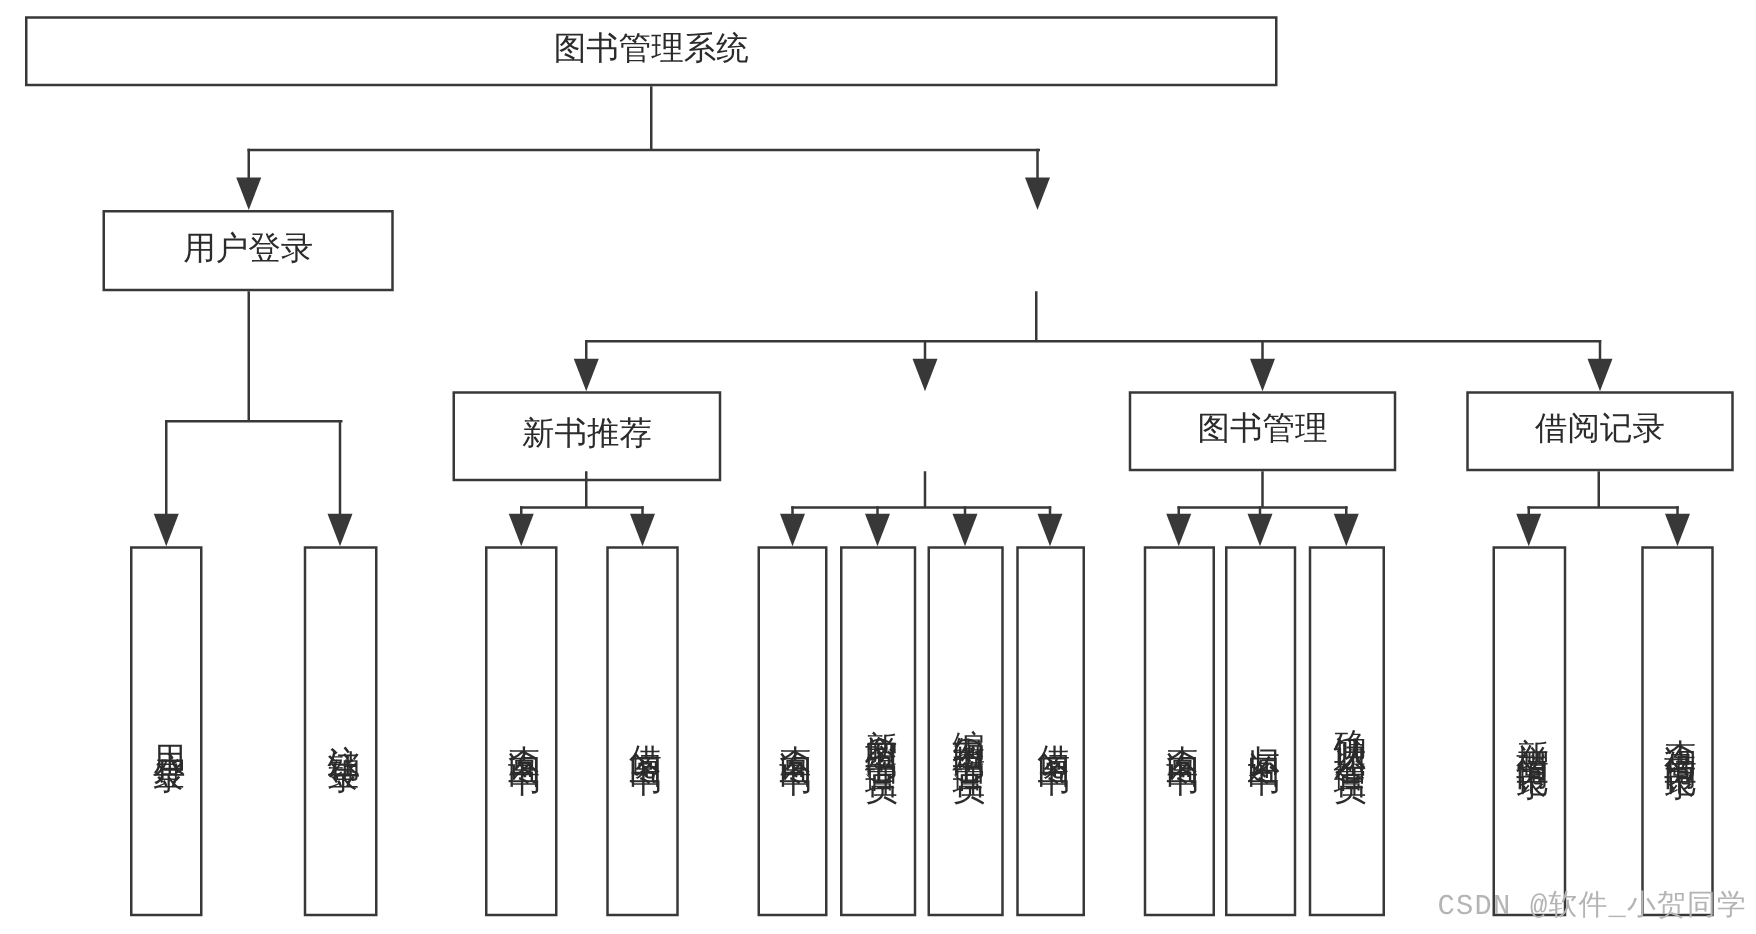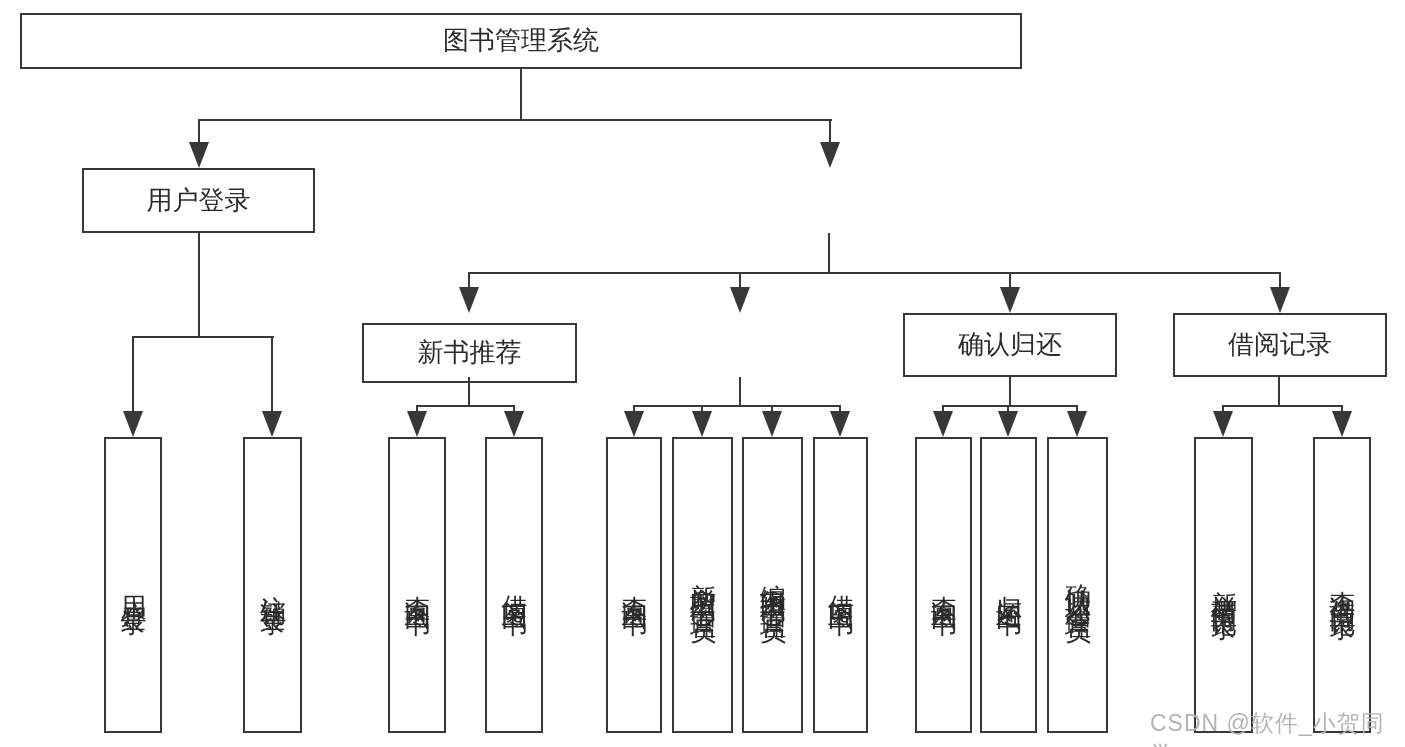--- a/index.html
+++ b/index.html
@@ -1,19 +1,19 @@
 <!DOCTYPE html>
 <html style="--line: #383838; --text: #2b2b2b; --box_fill: #ffffff; --background: #ffffff; --watermark: #b5b3b3;"><head>
 <meta charset="utf-8">
 <style>
   html,body{margin:0;padding:0;background:#fff;}
   .stage{
     position:relative;width:1405px;height:747px;overflow:hidden;
     background:var(--background,#ffffff);
-    font-family:Liberation Sans, sans-serif;
+    font-family:Liberation Mono, monospace;
     border-radius:25px;
   }
   .box,.vbox{
     position:absolute;box-sizing:border-box;
     border:2.5px solid var(--line,#383838);
     background:var(--box_fill,#ffffff);
     color:var(--text,#2b2b2b);
     display:flex;align-items:center;justify-content:center;
     font-size:26px;line-height:1.15;white-space:nowrap;
   }
@@ -62,22 +62,22 @@
   <i class="h" style="left:468px;top:272px;width:813px"></i>
   <i class="v" style="left:468px;top:272px;height:17px"></i>
   <i class="ah" style="left:459px;top:287px"></i>
   <i class="v" style="left:739px;top:272px;height:17px"></i>
   <i class="ah" style="left:730px;top:287px"></i>
   <i class="v" style="left:1009px;top:272px;height:17px"></i>
   <i class="ah" style="left:1000px;top:287px"></i>
   <i class="v" style="left:1279px;top:272px;height:17px"></i>
   <i class="ah" style="left:1270px;top:287px"></i>
 
-  <div class="box" style="left:362px;top:323px;width:215px;height:60px">新书推荐</div>
-  <div class="box" style="left:903px;top:313px;width:214px;height:64px">确认归还</div>
+  <div class="box" style="left:362px;top:313px;width:215px;height:72px">新书推荐</div>
+  <div class="box" style="left:903px;top:313px;width:214px;height:64px">图书管理</div>
   <div class="box" style="left:1173px;top:313px;width:214px;height:64px">借阅记录</div>
 
   <i class="v" style="left:468px;top:377px;height:29px"></i>
   <i class="h" style="left:416px;top:405px;width:99px"></i>
   <i class="v" style="left:416px;top:405px;height:8px"></i>
   <i class="ah" style="left:407px;top:411px"></i>
   <i class="v" style="left:513px;top:405px;height:8px"></i>
   <i class="ah" style="left:504px;top:411px"></i>
 
   <i class="v" style="left:739px;top:377px;height:29px"></i>

